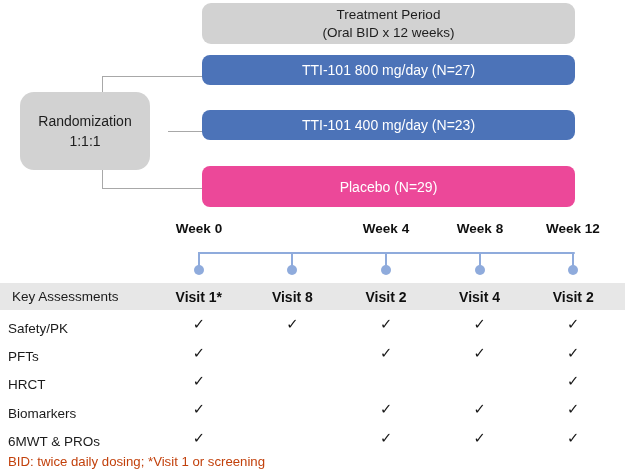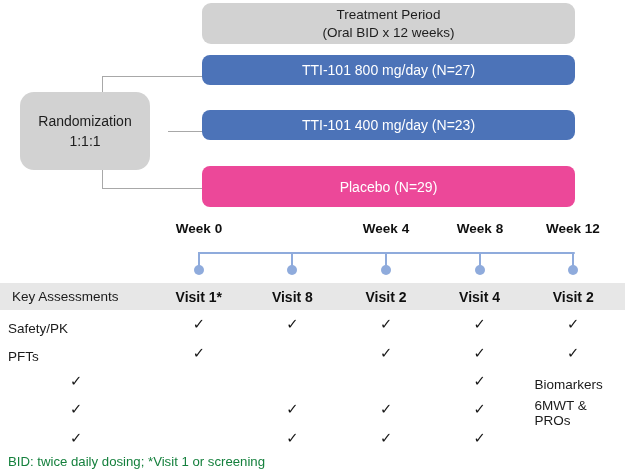--- a/index.html
+++ b/index.html
@@ -51,21 +51,21 @@
     position:absolute; left:0; top:283px; width:620px;
     display:grid; grid-template-columns:152px repeat(5, 1fr);
     grid-template-rows:27px repeat(5, 28.4px);
   }
   .cell { display:flex; align-items:center; justify-content:center; }
   .cell.rowlab { justify-content:flex-start; padding-left:8px; font-size:13.5px; color:#1b1b1b;margin-top:8px; }
   .cell.th-label { justify-content:flex-start; padding-left:12px; font-size:13.5px; color:#1b1b1b; }
   .cell.th-visit { font-weight:bold; font-size:14px; color:#101010; }
   .cell.check { font-size:14.5px; color:#141414; }
 
-  .footnote { position:absolute; left:8px; top:454px; font-size:13.2px; color:#15803d; }
+  .footnote { position:absolute; left:8px; top:454px; font-size:13.2px; color:#c2410c; }
 </style>
 </head>
 <body>
 
 <div class="canvas">
 
   <div class="conn conn-v1"></div>
   <div class="conn conn-h1"></div>
   <div class="conn conn-h2"></div>
   <div class="conn conn-v2"></div>
@@ -125,20 +125,21 @@
     <div class="cell check">✓</div>
     <div class="cell check">✓</div>
 
     <div class="cell rowlab">PFTs</div>
     <div class="cell check">✓</div>
     <div class="cell check"></div>
     <div class="cell check">✓</div>
     <div class="cell check">✓</div>
     <div class="cell check">✓</div>
 
+    <div class="cell rowlab">HRCT</div>
     <div class="cell check">✓</div>
     <div class="cell check"></div>
     <div class="cell check"></div>
     <div class="cell check"></div>
     <div class="cell check">✓</div>
 
     <div class="cell rowlab">Biomarkers</div>
     <div class="cell check">✓</div>
     <div class="cell check"></div>
     <div class="cell check">✓</div>

